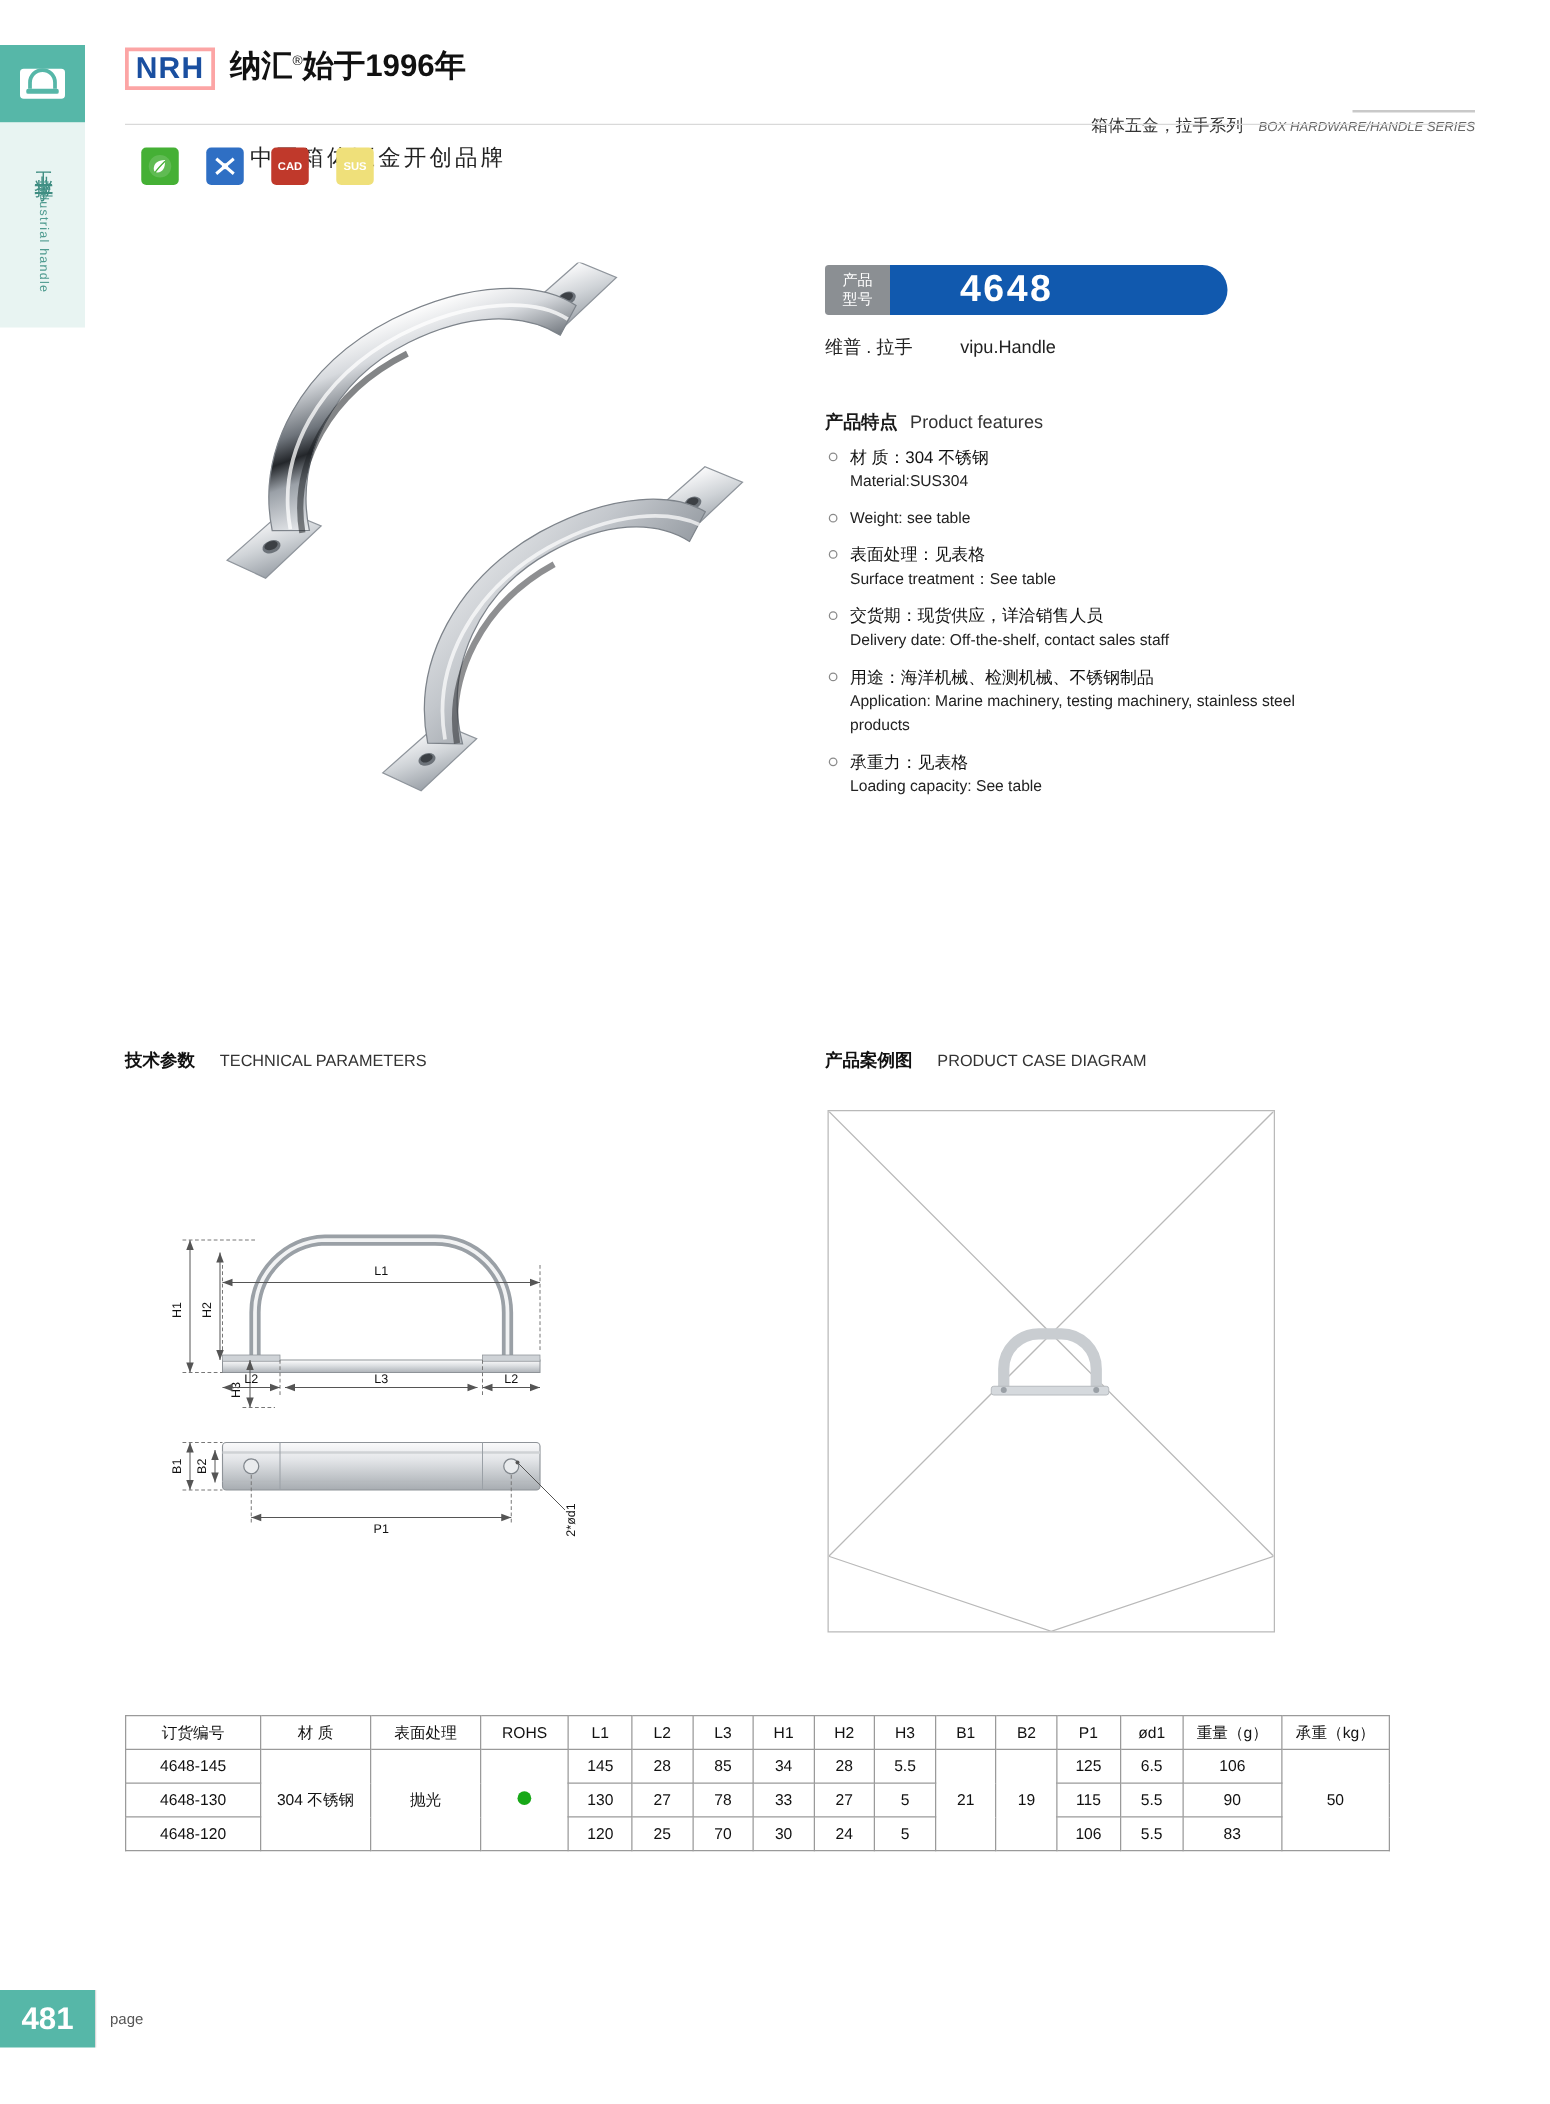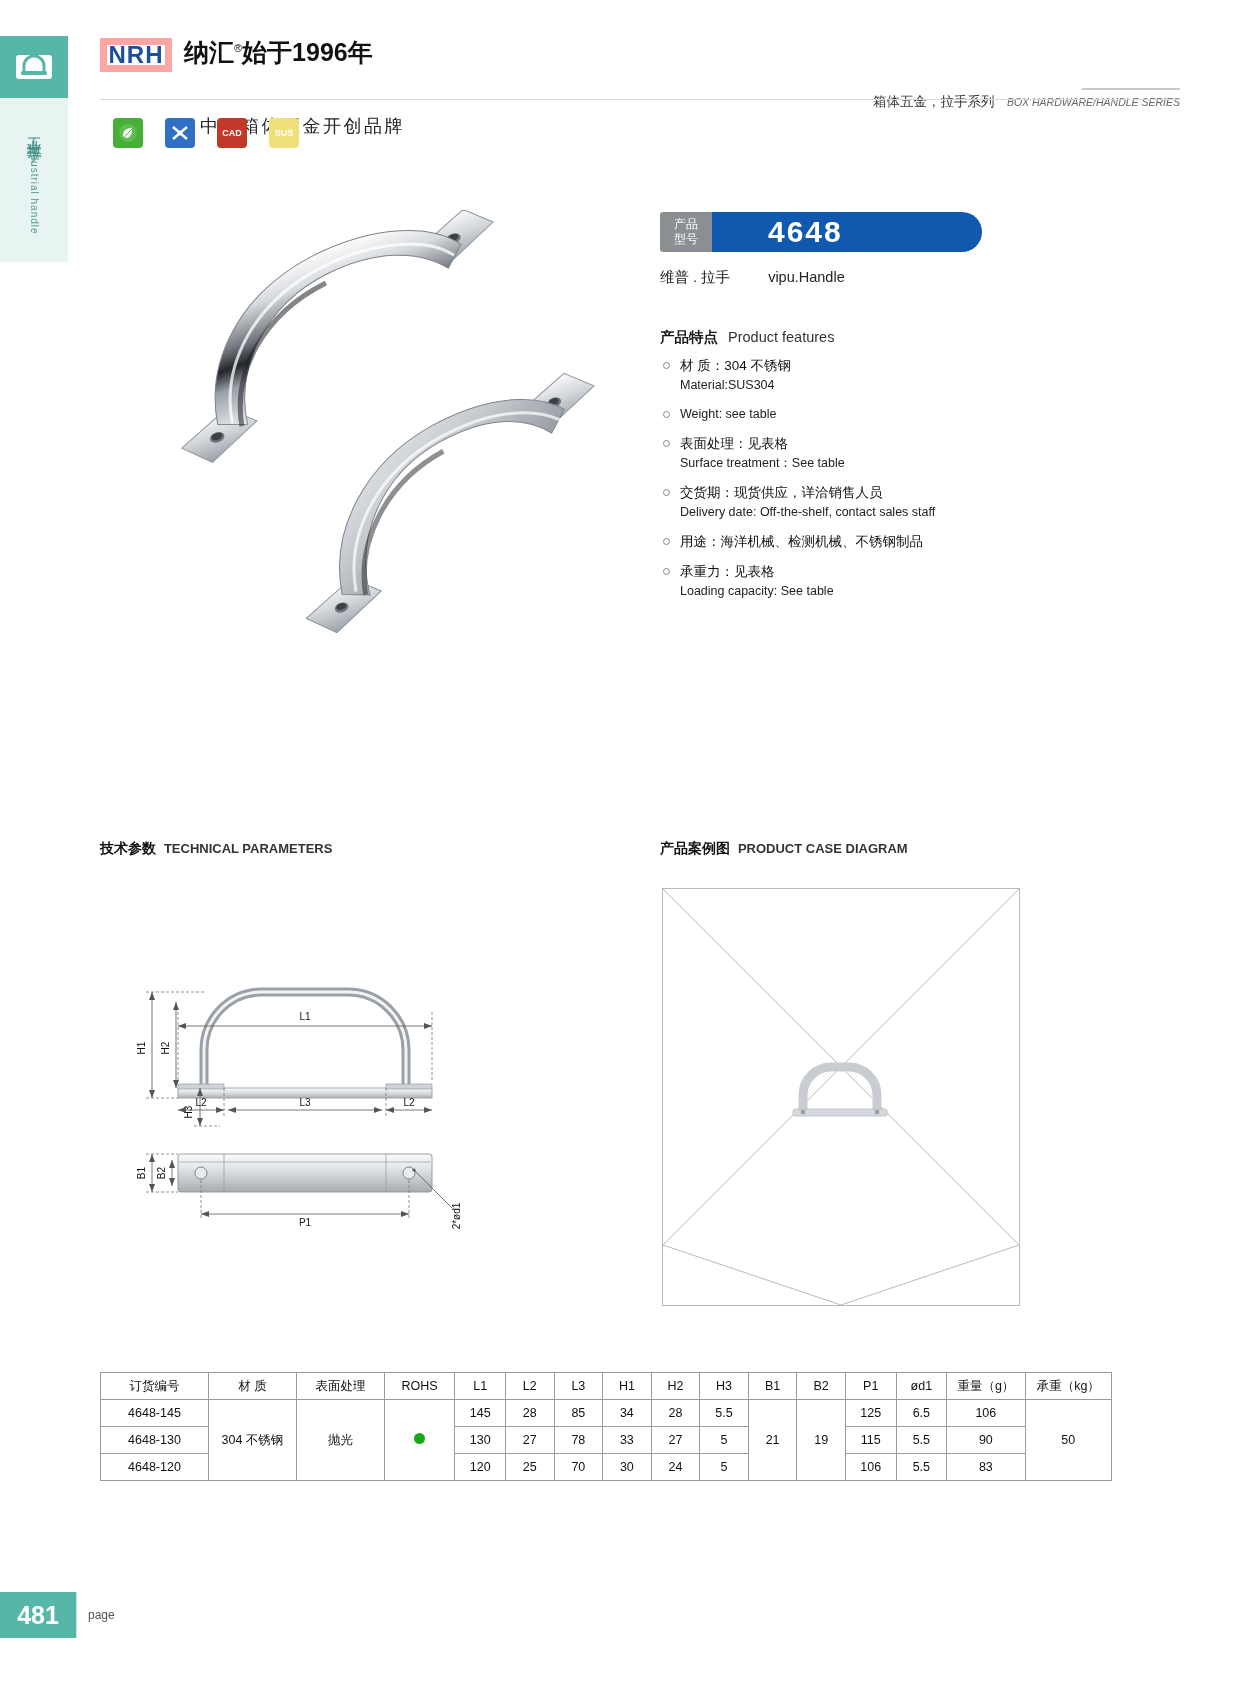--- a/index.html
+++ b/index.html
@@ -35,21 +35,21 @@
     font-size:15px; letter-spacing:3px; color:#3f8d82;
     line-height:1.35;
     text-align:center;
   }
   .side-tab-text .en { font-size:10px; letter-spacing:1px; color:#4f9b90; }
 
   
   .logo-block { position:absolute; left:100px; top:36px; width:330px; height:60px; }
   .logo-nrh {
     position:absolute; left:0; top:2px; width:72px; height:34px;
-    border:7px solid #fca5a5; box-sizing:border-box;
+    border:3px solid #fca5a5; box-sizing:border-box;
     color:#1a4fa0; font-weight:bold; font-size:24px;
     display:flex; align-items:center; justify-content:center;
     letter-spacing:1px;
     font-family:"Liberation Sans", sans-serif;
   }
   .logo-cn {
     position:absolute; left:84px; top:0px;
     font-size:25px; font-weight:bold; color:#111;
     letter-spacing:0px;
     white-space:nowrap;
@@ -125,21 +125,21 @@
     content:""; position:absolute; left:3px; top:6px;
     width:7px; height:7px; border-radius:50%;
     border:1.5px solid #8a8a8a; box-sizing:border-box;
   }
   .feature .cn { font-size:13.5px; color:#111; line-height:1.5; }
   .feature .en { font-size:12.5px; color:#222; line-height:1.5; }
 
   
   .sec-title { position:absolute; font-size:14px; }
   .sec-title .cn { font-weight:bold; color:#111; }
-  .sec-title .en { color:#333; margin-left:4px; font-size:13px;font-weight:bold; }
+  .sec-title .en { color:#333; margin-left:16px; font-size:13px; }
 
   
   .tech-draw { position:absolute; left:100px; top:930px; width:520px; height:330px; }
 
   
   .case-box {
     position:absolute; left:662px; top:888px; width:358px; height:418px;
     border:1px solid #b9b9b9; box-sizing:border-box; background:#fff;
     overflow:hidden;
   }
@@ -309,20 +309,21 @@
     <div class="feature">
       <div class="cn">表面处理：见表格</div>
       <div class="en">Surface treatment：See table</div>
     </div>
     <div class="feature">
       <div class="cn">交货期：现货供应，详洽销售人员</div>
       <div class="en">Delivery date: Off-the-shelf, contact sales staff</div>
     </div>
     <div class="feature">
       <div class="cn">用途：海洋机械、检测机械、不锈钢制品</div>
+      <div class="en" style="max-width:370px;">Application: Marine machinery, testing machinery, stainless steel products</div>
     </div>
     <div class="feature">
       <div class="cn">承重力：见表格</div>
       <div class="en">Loading capacity: See table</div>
     </div>
   </div>
 
   <div class="sec-title" style="left:100px; top:840px;">
     <span class="cn">技术参数</span>
     <span class="en">TECHNICAL PARAMETERS</span>

